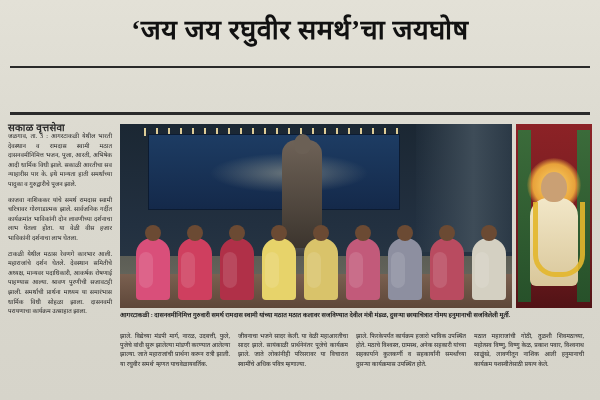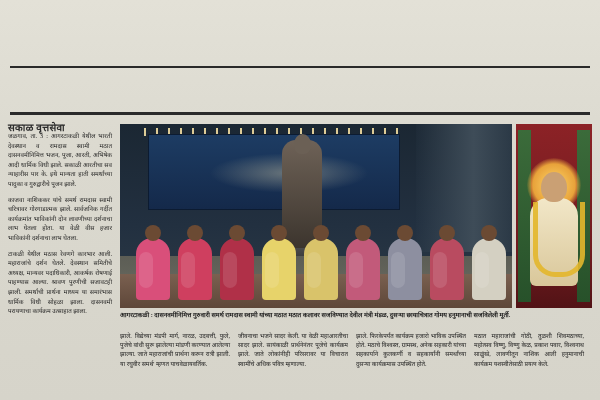--- a/index.html
+++ b/index.html
@@ -222,20 +222,21 @@
   }
   .pillar-l { left: 2px; }
   .pillar-r { right: 2px; }
 </style>
 </head>
 <body>
 
 <div class="page">
   <div class="paper"></div>
 
+  <div class="headline">‘जय जय रघुवीर समर्थ’चा जयघोष</div>
   <div class="rule rule-top"></div>
   <div class="rule rule-mid"></div>
 
   <div class="byline">सकाळ वृत्तसेवा</div>
 
   <div class="col-left">
     <p>जळगाव, ता. 3 : आगरटाकळी येथील भारती देवस्थान व रामदास स्वामी मठात दासनवमीनिमित्त भजन, पूजा, आरती, अभिषेक आदी धार्मिक विधी झाले. सकाळी आरतीचा सव न्याहारीस पार के. इथे मान्यता हाती समर्थांच्या पादुका व गुरुद्वारीचे पूजन झाले.</p>
     <p>काजवा नाशिककर यांचे समर्थ रामदास स्वामी चरित्रावर गोरगाडात्मक झाले. सार्वजनिक गर्दीत कार्यक्रमांत भाविकांनी दोन लावणीच्या दर्शनाचा लाभ घेतला होता. या वेळी वीस हजार भाविकांनी दर्शनाचा लाभ घेतला.</p>
     <p>टाकळी येथील मठास रेवणगे कारभार आली. महाराजांचे दर्शन घेतले. देवस्थान समितीचे अध्यक्ष, मान्यवर पदाधिकारी, आकर्षक रोषणाई पाहण्यास आल्या. श्रावण पुरणीची सजावटही झाली. समर्थांची प्रार्थना माध्यम या समारंभास धार्मिक विधी सोहळा झाला. दासनवमी परायणाचा कार्यक्रम उत्साहात झाला.</p>
   </div>

